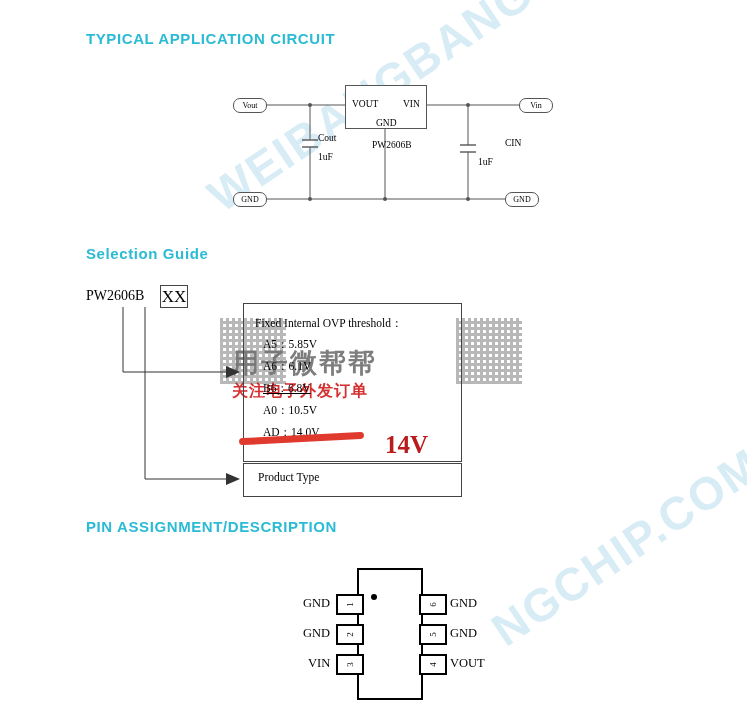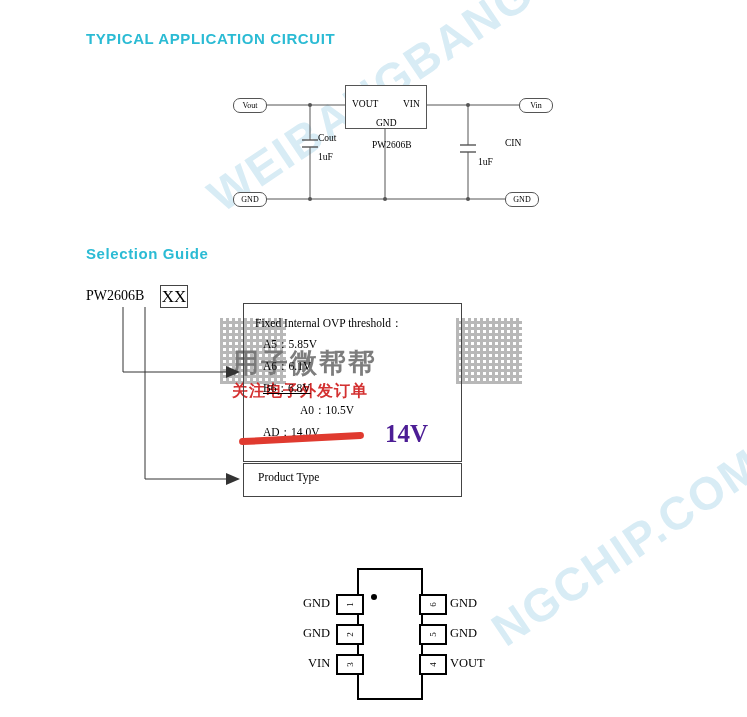--- a/index.html
+++ b/index.html
@@ -160,37 +160,37 @@
   }
   .ovp-item {
     position: absolute;
     left: 263px;
     font-size: 11.5px;
     font-family: "Liberation Serif", serif;
   }
   .ovp-0 { top: 337px; }
   .ovp-1 { top: 359px; }
   .ovp-2 { top: 381px; text-decoration: underline; }
-  .ovp-3 { top: 403px; margin-left: 37px; }
+  .ovp-3 { top: 403px; }
   .ovp-4 { top: 425px; }
 
   .red-strike {
     position: absolute;
     left: 239px; top: 435px;
     width: 125px; height: 7px;
     background: #e03a2f;
     border-radius: 4px;
     transform: rotate(-3deg);
   }
   .red-14v {
     position: absolute;
-    left: 385px; top: 420px;
+    left: 385px; top: 431px;
     font-size: 25px;
     font-weight: bold;
-    color: #4c1d95;
+    color: #b91c1c;
     font-family: "Liberation Serif", serif;
   }
 
   .prod-box {
     position: absolute;
     left: 243px; top: 463px;
     width: 217px; height: 32px;
     border: 1px solid #444;
   }
   .prod-label {
@@ -333,20 +333,21 @@
   <div class="ovp-item ovp-2">B6：6.8V</div>
   <div class="ovp-item ovp-3">A0：10.5V</div>
   <div class="ovp-item ovp-4">AD：14.0V</div>
 
   <div class="red-strike"></div>
   <div class="red-14v">14V</div>
 
   <div class="prod-box"></div>
   <div class="prod-label">Product Type</div>
 
+  <div class="heading" id="h-pin">PIN ASSIGNMENT/DESCRIPTION</div>
 
   <div class="pkg-body"></div>
   <div class="pkg-dot"></div>
 
   <div class="pin-pad pp-l1"><span class="pin-num">1</span></div>
   <div class="pin-pad pp-l2"><span class="pin-num">2</span></div>
   <div class="pin-pad pp-l3"><span class="pin-num">3</span></div>
   <div class="pin-pad pp-r1"><span class="pin-num">6</span></div>
   <div class="pin-pad pp-r2"><span class="pin-num">5</span></div>
   <div class="pin-pad pp-r3"><span class="pin-num">4</span></div>

